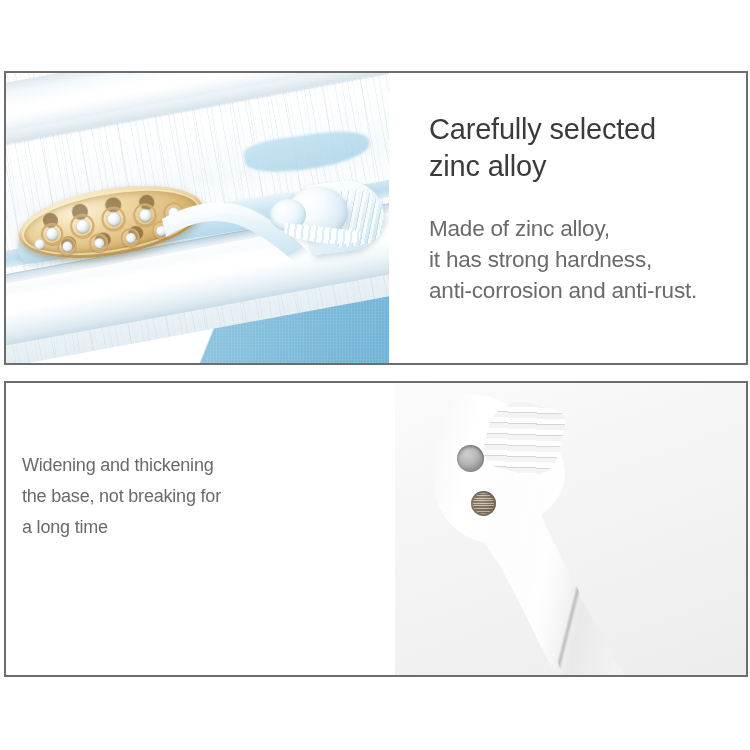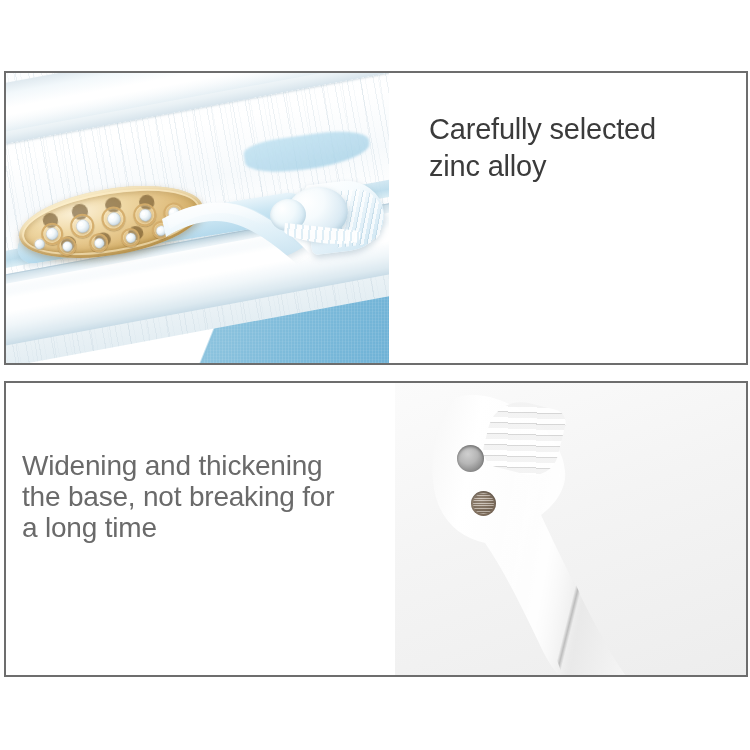--- a/index.html
+++ b/index.html
@@ -82,21 +82,21 @@
     color: #6a6a6a;
     font-size: 22.5px;
     line-height: 31px;
     font-weight: 400;
     letter-spacing: -0.2px;
     white-space: pre-line;
     margin-top: 28px;
   }
 
   .heading-b { font-size: 28px; line-height: 34px; }
-  .body-b { font-size: 28px; line-height: 31px; margin-top: 27px; }
+  .body-b { font-size: 18px; line-height: 31px; margin-top: 27px; }
 
   
   .door-scene { position: absolute; inset: 0; background: #ffffff; }
 
   
   .door-blue {
     position: absolute;
     left: 0; top: 0; width: 100%; height: 100%;
     background: linear-gradient(112deg,
         rgba(255,255,255,0) 0%,
@@ -494,20 +494,23 @@
             <div class="base-dome-s"></div>
             <div class="base-pearls"></div>
           </div>
         </div>
       </div>
     </div>
 
     <div class="text-cell">
       <div class="heading">Carefully selected
 zinc alloy</div>
+      <div class="body-text">Made of zinc alloy,
+it has strong hardness,
+anti-corrosion and anti-rust.</div>
     </div>
   </div>
 
   <div class="panel panel-bottom">
 
     <div class="text-cell-left">
       <div class="body-text body-b">Widening and thickening
 the base, not breaking for
 a long time</div>
     </div>

